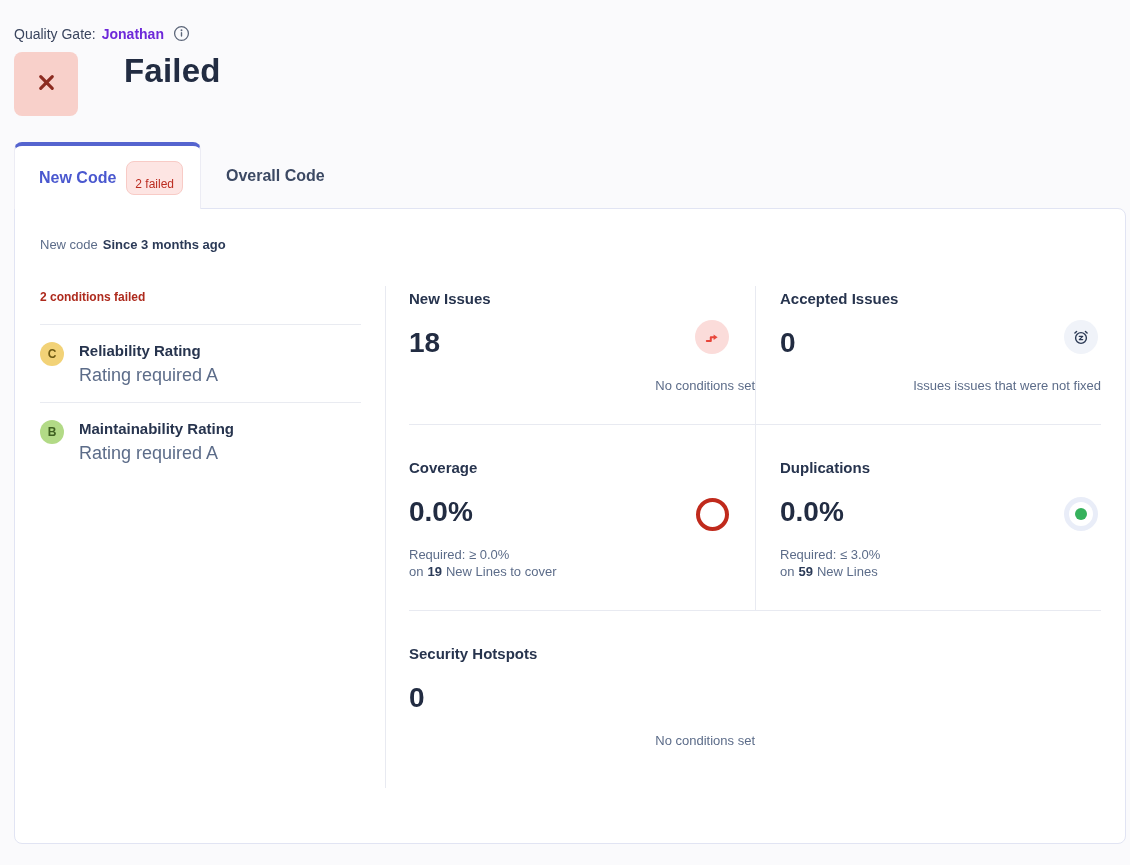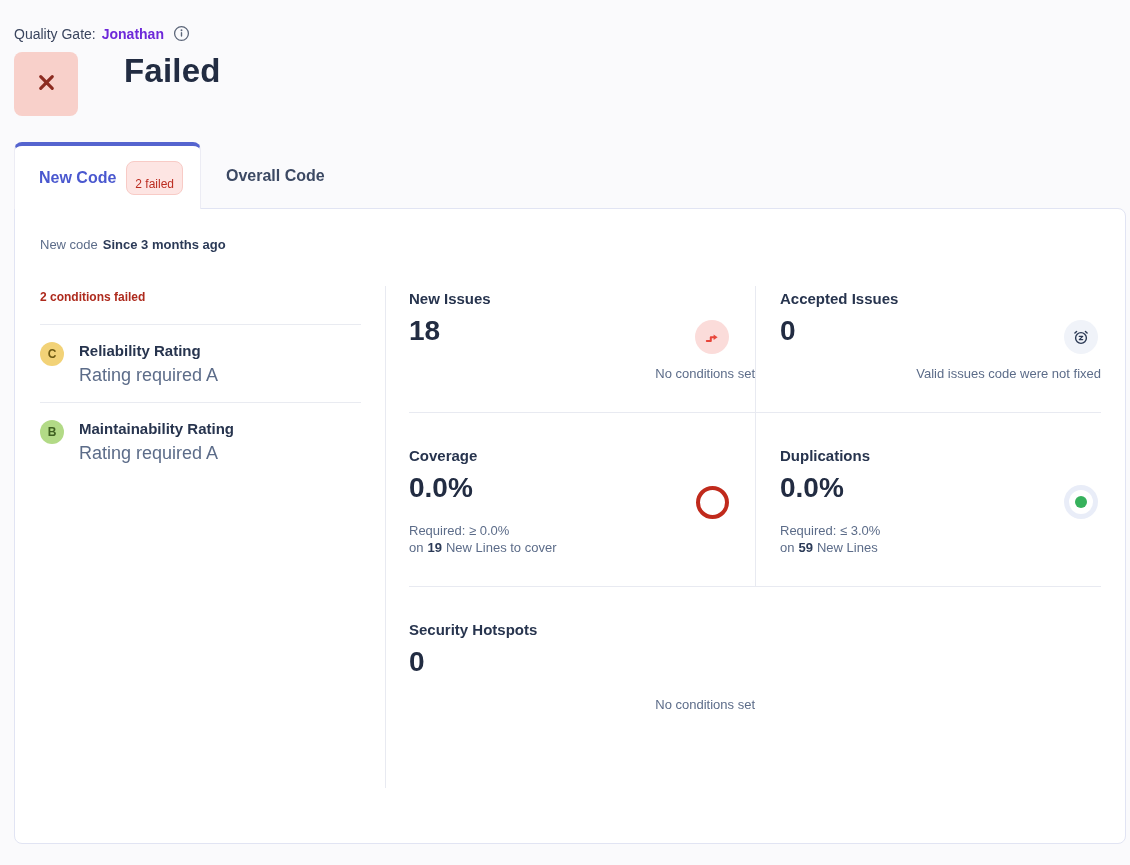--- a/index.html
+++ b/index.html
@@ -65,21 +65,21 @@
   .cond-title { font-size:15px; font-weight:600; color:#27344e; line-height:18px; }
   .cond-sub { font-size:18px; color:#5c6c89; margin-top:5px; }
 
   .measures { flex:1; padding:0 24px 0 23px; }
   .mrow { display:flex; }
   .mrow.bordered { border-bottom:1px solid #e8eaf1; }
   .mcell { flex:1 1 50%; position:relative; padding:4px 0 30px; }
   .mcell + .mcell { border-left:1px solid #e8eaf1; padding-left:24px; }
   .mrow.lower .mcell { padding-top:34px; }
   .mtitle { font-size:15px; font-weight:600; color:#27344e; }
-  .mvalue { font-size:28px; font-weight:700; color:#222c42; margin-top:8px; cursor:pointer; }
+  .mvalue { font-size:28px; font-weight:700; color:#222c42; margin-top:20px; cursor:pointer; }
   .mnote { font-size:13px; color:#5c6c89; margin-top:18px; line-height:17px;text-align:right; }
   .mline { display:flex; gap:4px; font-size:13px; color:#5c6c89; line-height:17px; }
   .mline b { color:#2b3a57; }
   .mline.first { margin-top:18px; }
 
   .micon { position:absolute; top:34px; right:26px; width:34px; height:34px; border-radius:50%;
            display:flex; align-items:center; justify-content:center; }
   .mcell + .mcell .micon { right:3px; }
   .mrow.lower .micon { top:72px; }
   .micon.trend { background:#fbdcda; }
@@ -164,21 +164,21 @@
           <div class="micon trend">
             <svg width="16" height="16" viewBox="0 0 16 16">
               <path d="M2.8 12 L6.8 12 L6.8 8.2 L10.2 8.2" fill="none" stroke="#e8453a" stroke-width="2" stroke-linecap="round" stroke-linejoin="round"></path>
               <path d="M9.6 5.4 L13.6 8.2 L9.6 11" fill="#e8453a" stroke="none"></path>
             </svg>
           </div>
         </div>
         <div class="mcell">
           <div class="mtitle">Accepted Issues</div>
           <div class="mvalue">0</div>
-          <div class="mnote">Valid issues code were not fixed</div>
+          <div class="mnote">Issues issues that were not fixed</div>
           <div class="micon snooze">
             <svg width="18" height="18" viewBox="0 0 18 18">
               <circle cx="9" cy="10" r="5.4" fill="none" stroke="#2c3a55" stroke-width="1.4"></circle>
               <path d="M4.6 3.4 L2.9 5" fill="none" stroke="#2c3a55" stroke-width="1.4" stroke-linecap="round"></path>
               <path d="M13.4 3.4 L15.1 5" fill="none" stroke="#2c3a55" stroke-width="1.4" stroke-linecap="round"></path>
               <path d="M7.3 8.4 L10.7 8.4 L7.3 11.6 L10.7 11.6" fill="none" stroke="#2c3a55" stroke-width="1.3" stroke-linecap="round" stroke-linejoin="round"></path>
             </svg>
           </div>
         </div>
       </div>

